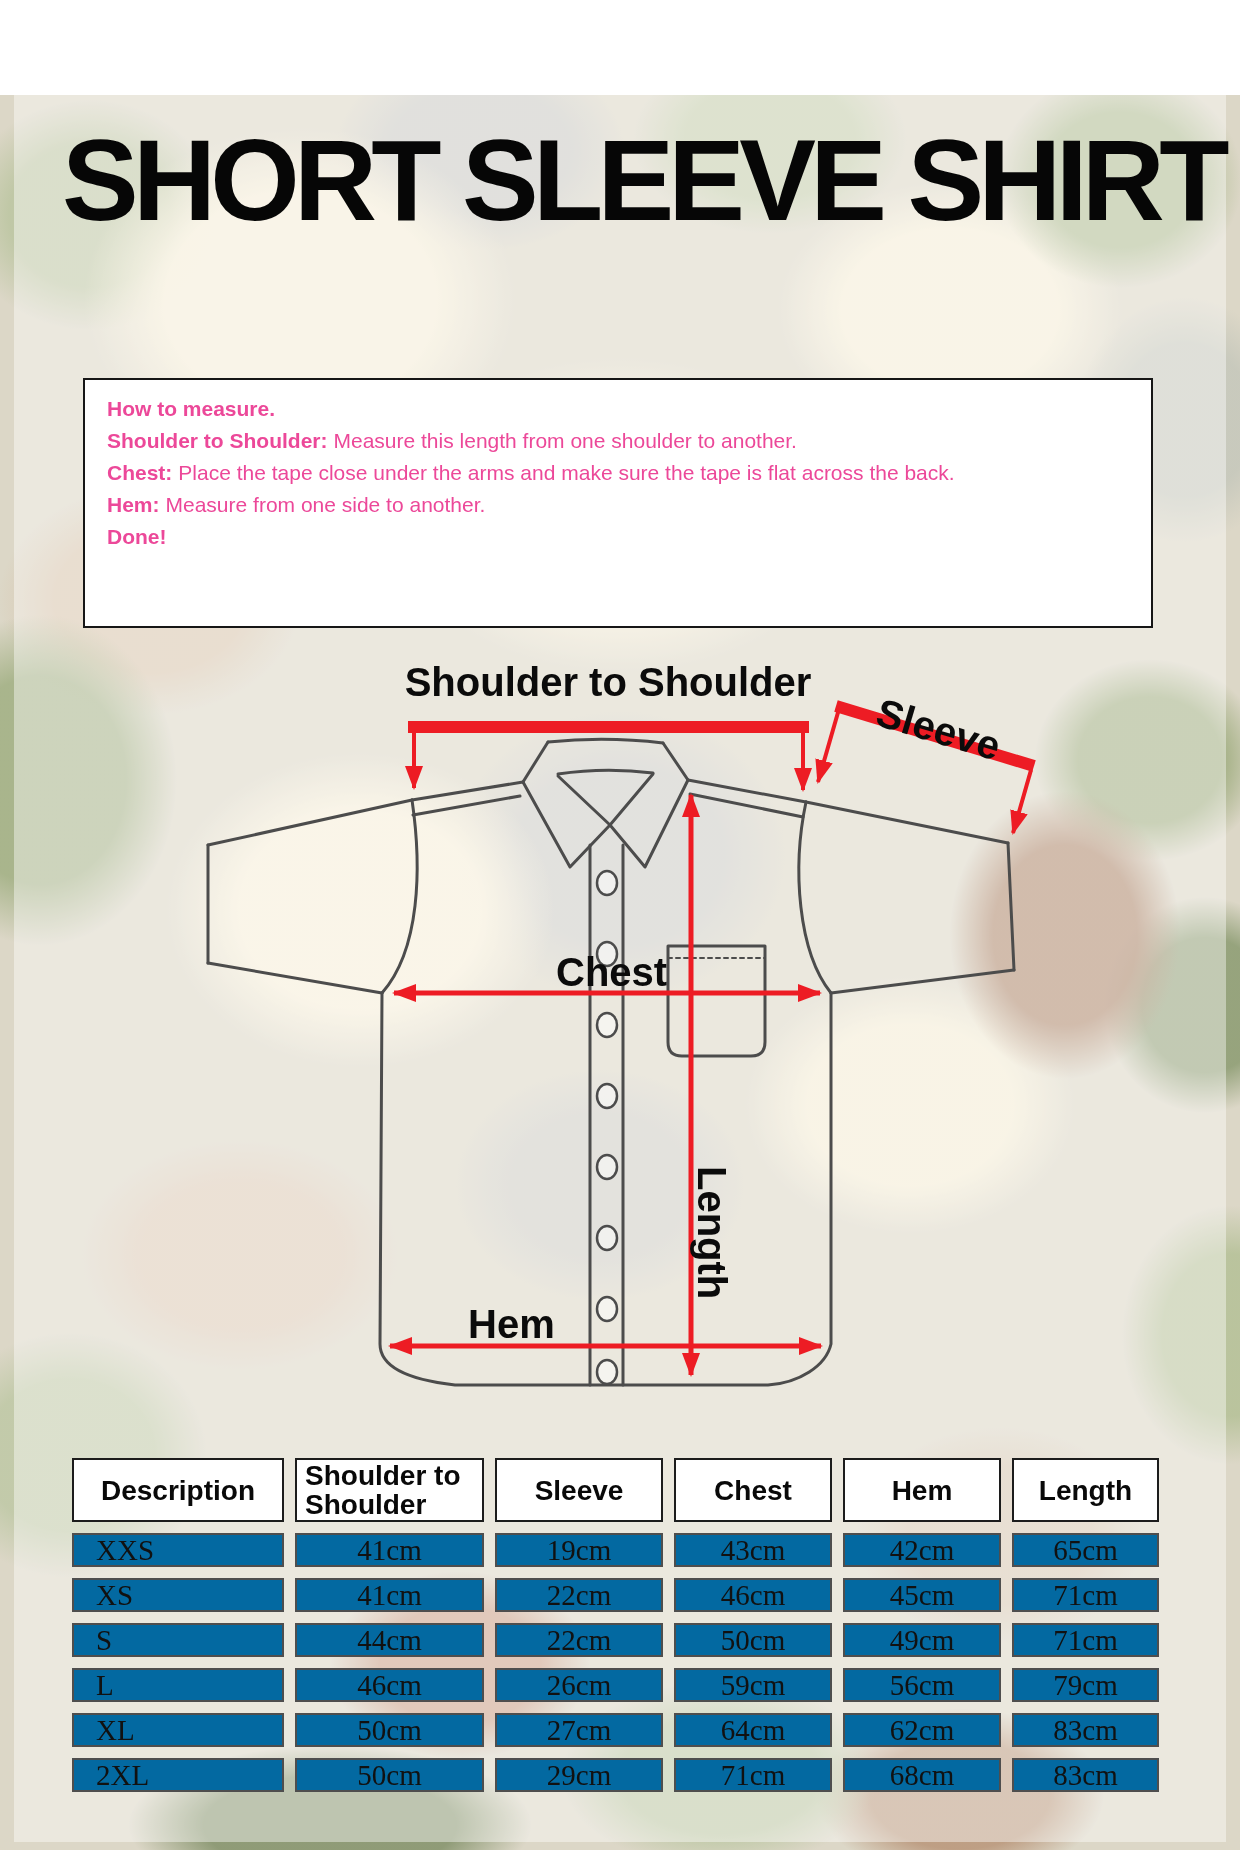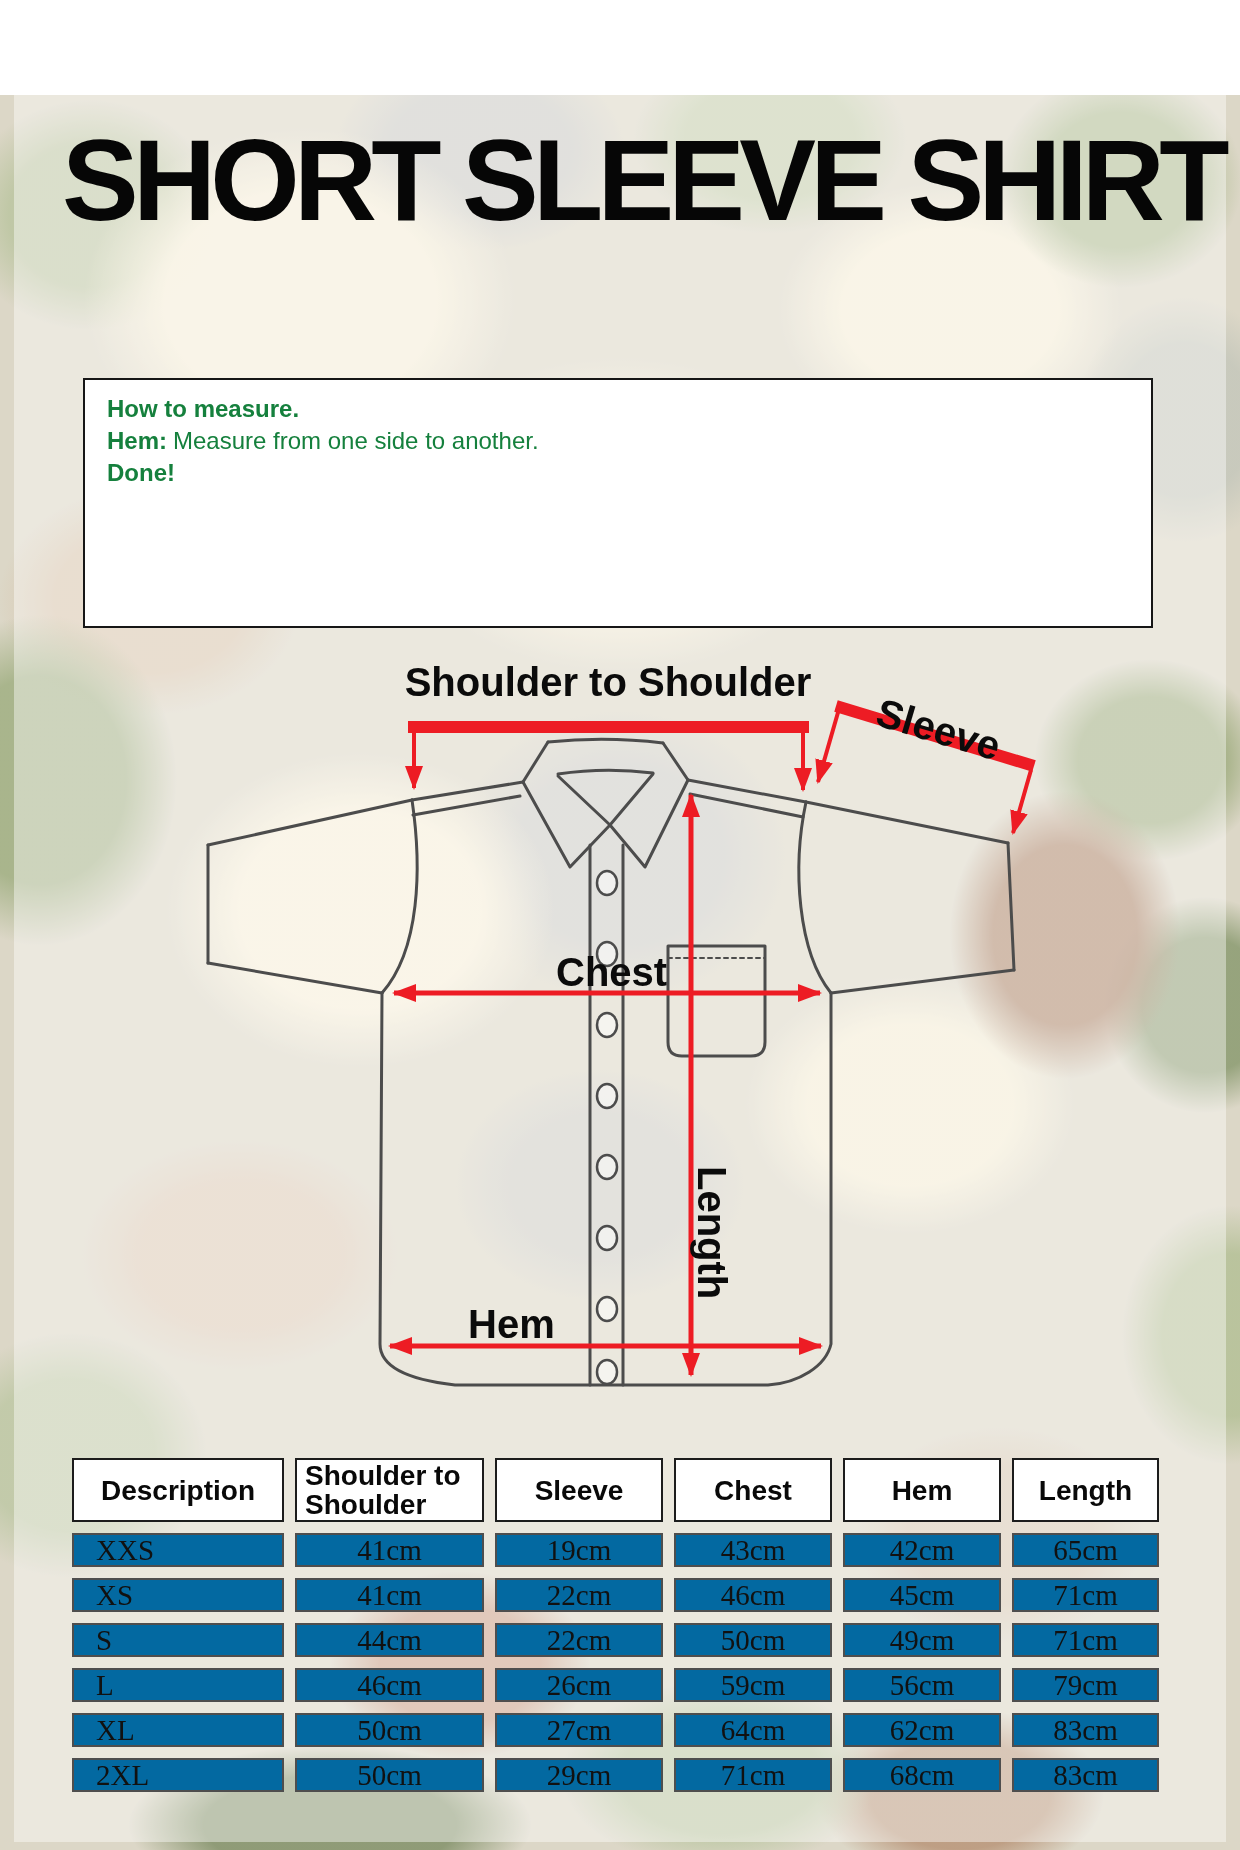--- a/index.html
+++ b/index.html
@@ -38,21 +38,21 @@
   }
   .camo .wash{position:absolute;left:14px;right:14px;top:0;bottom:8px;background:rgba(255,255,255,.42);}
 
   
   .title{position:absolute;left:62px;top:124px;font-weight:bold;font-size:115px;line-height:.99;
          letter-spacing:-0.05em;color:#060606;white-space:nowrap;}
 
   
   .howto{position:absolute;left:83px;top:378px;width:1070px;height:250px;box-sizing:border-box;
          background:#ffffff;border:2px solid #161616;padding:13px 22px;}
-  .howto .line{font-size:24px;line-height:32px;color:#15803d;white-space:nowrap;}
+  .howto .line{font-size:21px;line-height:32px;color:#ec4899;white-space:nowrap;}
   .howto .lbl{font-weight:bold;}
   .howto .txt{font-weight:normal;margin-left:6px;}
 
   
   .diagram-svg{position:absolute;left:0;top:0;pointer-events:none;}
   .dlabel{position:absolute;font-weight:bold;color:#0b0b0b;font-size:40px;white-space:nowrap;}
   .lbl-s2s{left:368px;top:660px;width:480px;text-align:center;}
   .lbl-sleeve{left:884px;top:690px;transform:rotate(16.5deg);transform-origin:0 0;}
   .lbl-chest{left:556px;top:950px;}
   .lbl-length{left:734px;top:1166px;transform:rotate(90deg);transform-origin:0 0;}
@@ -79,20 +79,22 @@
     <div class="blobs"></div>
     <div class="wash"></div>
   </div>
 
   <div class="title">
     <div>SHORT SLEEVE SHIRT</div>
   </div>
 
   <div class="howto">
     <div class="line"><span class="lbl">How to measure.</span></div>
+    <div class="line"><span class="lbl">Shoulder to Shoulder:</span><span class="txt">Measure this length from one shoulder to another.</span></div>
+    <div class="line"><span class="lbl">Chest:</span><span class="txt">Place the tape close under the arms and make sure the tape is flat across the back.</span></div>
     <div class="line"><span class="lbl">Hem:</span><span class="txt">Measure from one side to another.</span></div>
     <div class="line"><span class="lbl">Done!</span></div>
   </div>
 
   <svg class="diagram-svg" width="1240" height="1850" viewBox="0 0 1240 1850">
     <defs>
       <marker id="arr" markerUnits="userSpaceOnUse" markerWidth="26" markerHeight="20" refX="22" refY="9" orient="auto-start-reverse">
         <path d="M0,0 L24,9 L0,18 Z" fill="#ed1c24"></path>
       </marker>
     </defs>

